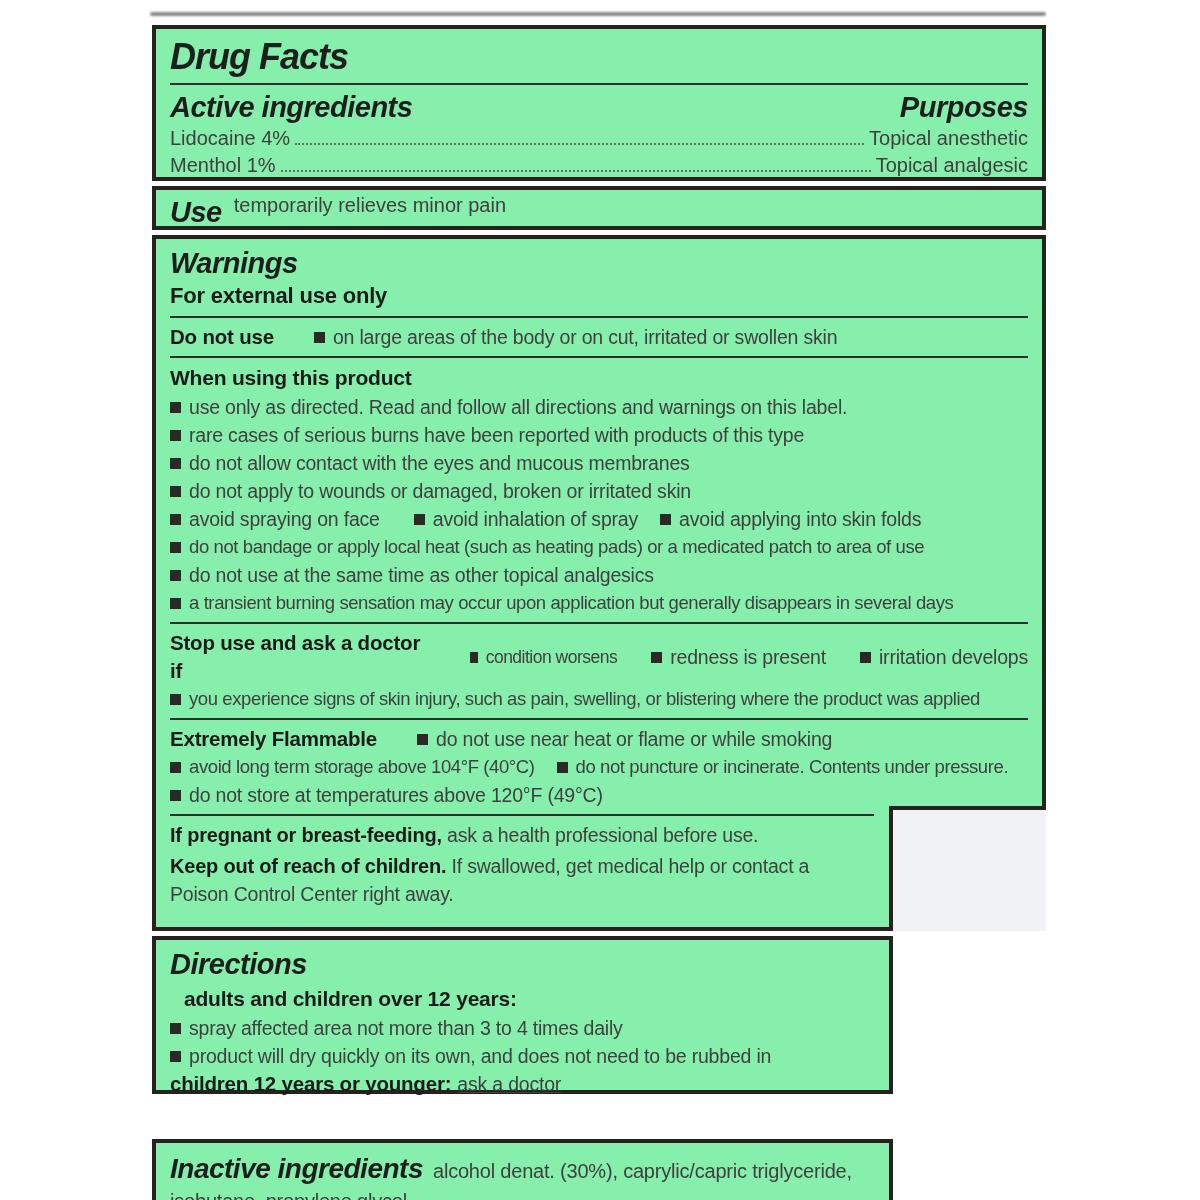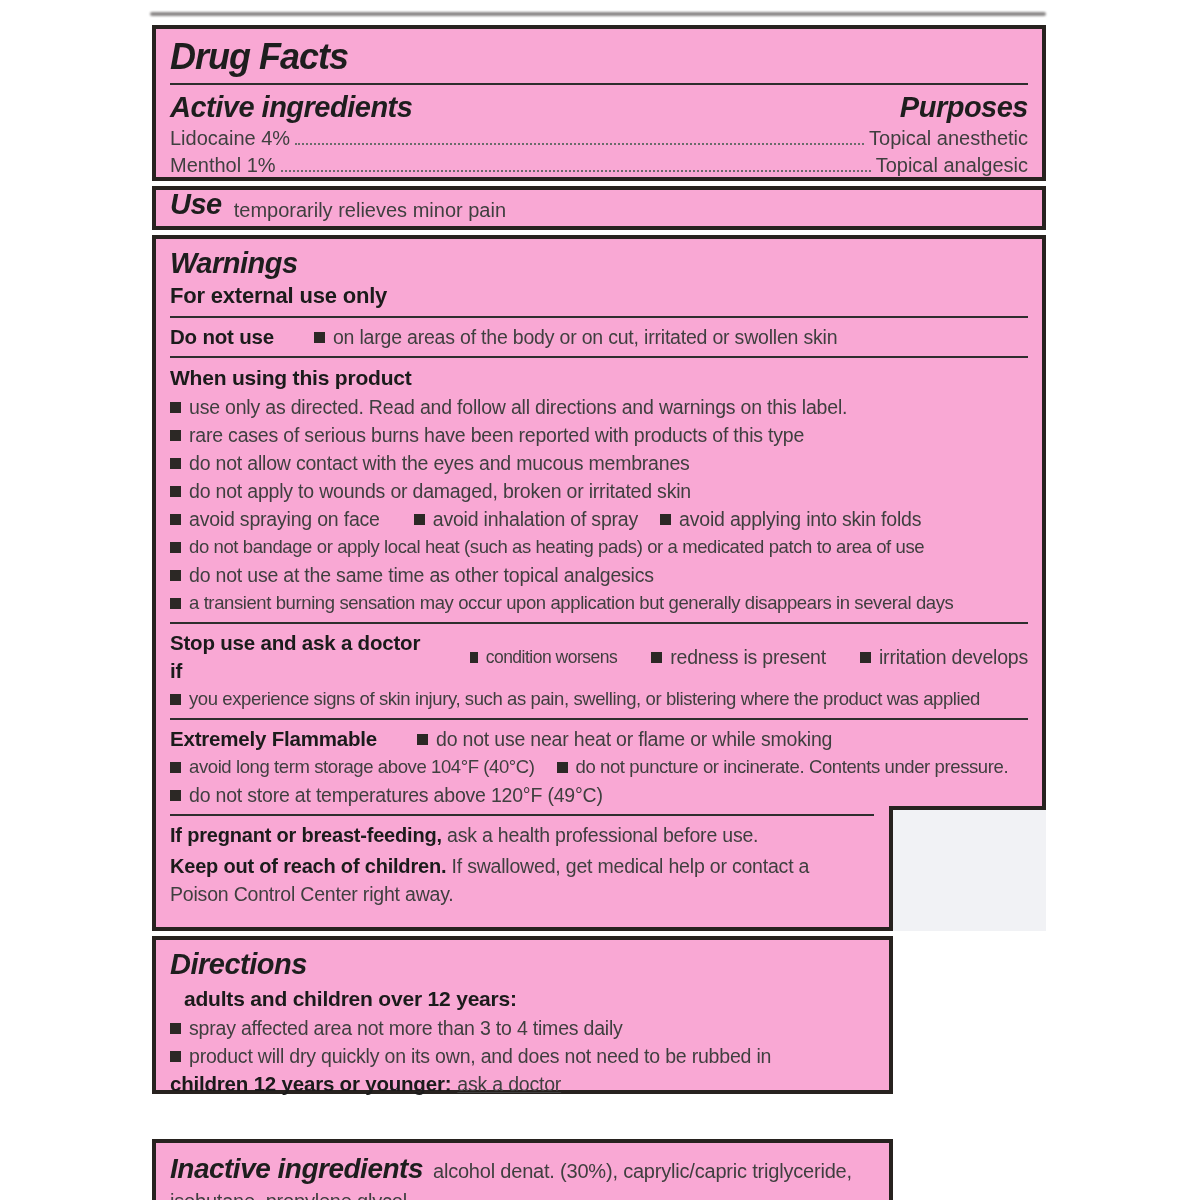--- a/index.html
+++ b/index.html
@@ -13,27 +13,27 @@
   }
   .edge-streak {
     position:absolute; top:12px; left:150px; width:896px; height:4px;
     background:#4c4847; opacity:.65; border-radius:3px; filter:blur(1px);
   }
   .label-stack {
     position:absolute; top:25px; left:152px; width:894px;
     display:flex; flex-direction:column; gap:5px;
   }
   .dfbox {
-    background:#f9a8d4;
+    background:#86efac;
     border:4px solid #27221f;
     padding:4px 14px;
     position:relative;
   }
   .box1 { height:156px; }
-  .box2 { height:44px; display:flex; align-items:flex-end; }
+  .box2 { height:44px; display:flex; align-items:flex-start; }
   .box3 { height:696px; padding-top:6px; }
   .box4 { height:158px; width:741px; }
   .box5 { height:88px; width:741px; padding-top:8px;margin-top:40px; }
 
   
   .notch {
     position:absolute; right:-4px; bottom:-4px; width:157px; height:125px;
     background:#f1f2f5;
     border-top:4px solid #27221f;
     border-left:4px solid #27221f;

